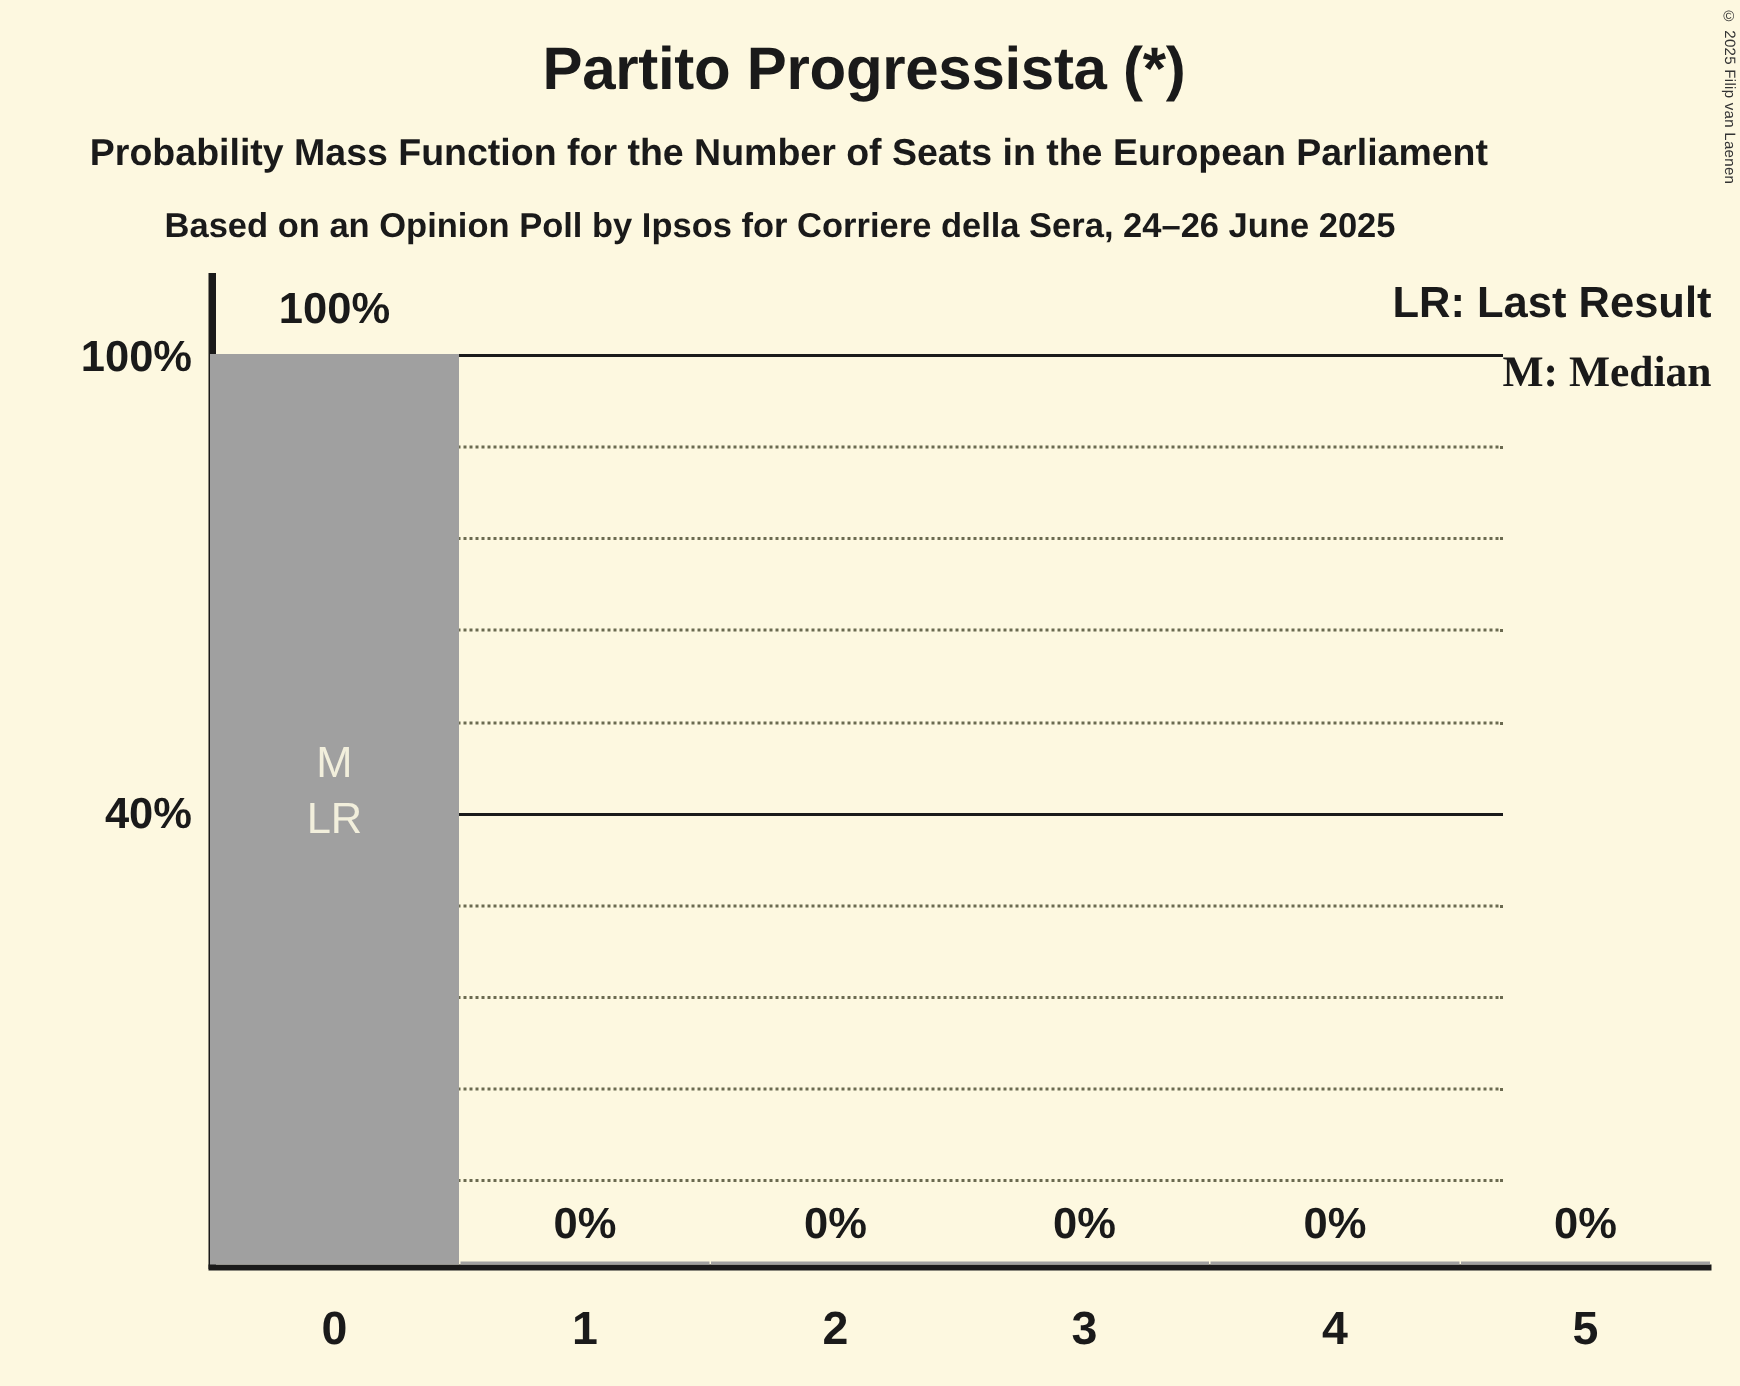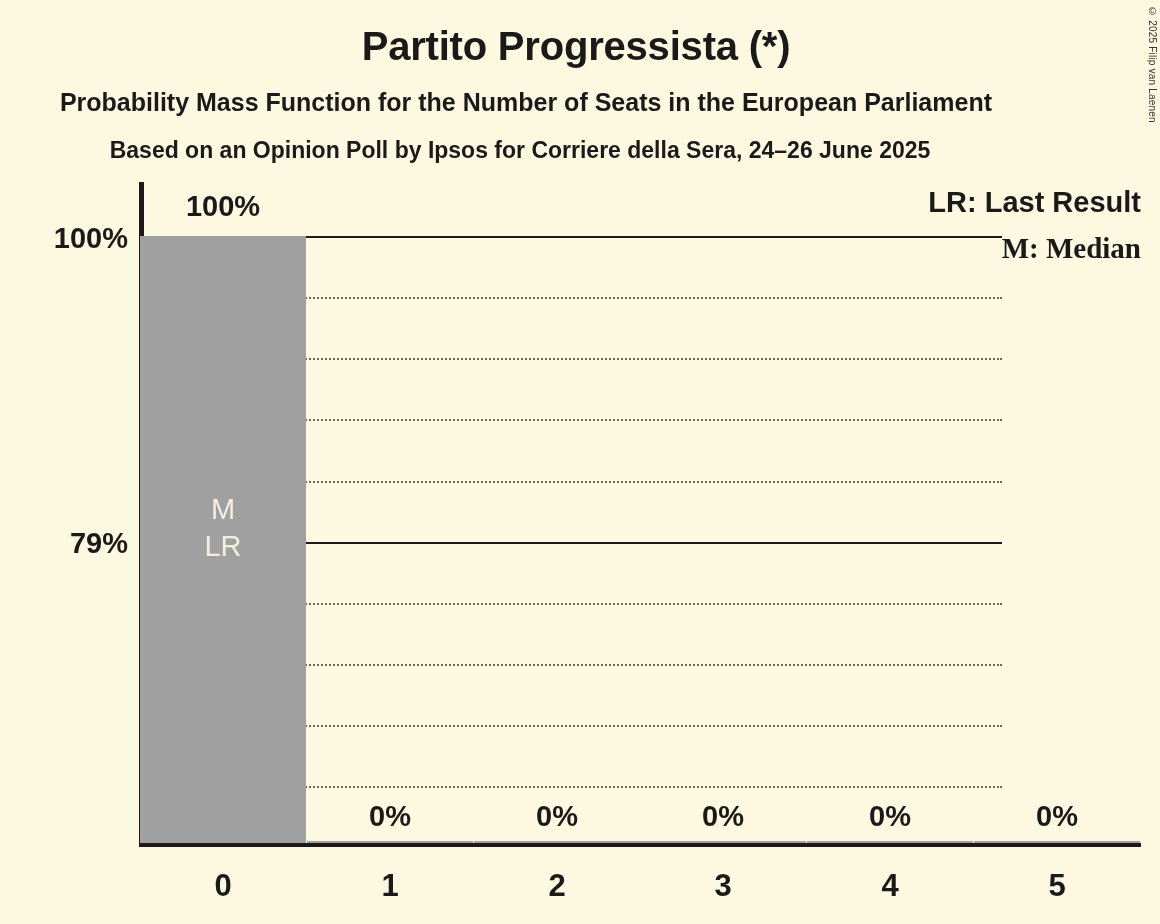--- a/index.html
+++ b/index.html
@@ -153,21 +153,21 @@
   <div class="gridline" style="top: 358px;"></div>
   <div class="gridline" style="top: 419px;"></div>
   <div class="gridline" style="top: 481px;"></div>
   <div class="gridline solid" style="top: 542px;"></div>
   <div class="gridline" style="top: 603px;"></div>
   <div class="gridline" style="top: 664px;"></div>
   <div class="gridline" style="top: 725px;"></div>
   <div class="gridline" style="top: 786px;"></div>
 
   <div class="ylabel" style="top: 222px;">100%</div>
-  <div class="ylabel" style="top: 527px;">79%</div>
+  <div class="ylabel" style="top: 527px;">40%</div>
 
   <div class="bar" style="left: 140px; top: 236px; width: 166px; height: 607px;"></div>
   <div class="bar-value" style="left: 140px; top: 190px; width: 166px;">100%</div>
   <div class="bar-marker" style="left: 140px; top: 491px; width: 166px;"><span>M</span><br><span>LR</span></div>
 
   <div class="bar" style="left: 307px; top: 841px; width: 166px; height: 2px;"></div>
   <div class="bar-value" style="left: 307px; top: 800px; width: 166px;">0%</div>
 
   <div class="bar" style="left: 474px; top: 841px; width: 166px; height: 2px;"></div>
   <div class="bar-value" style="left: 474px; top: 800px; width: 166px;">0%</div>

